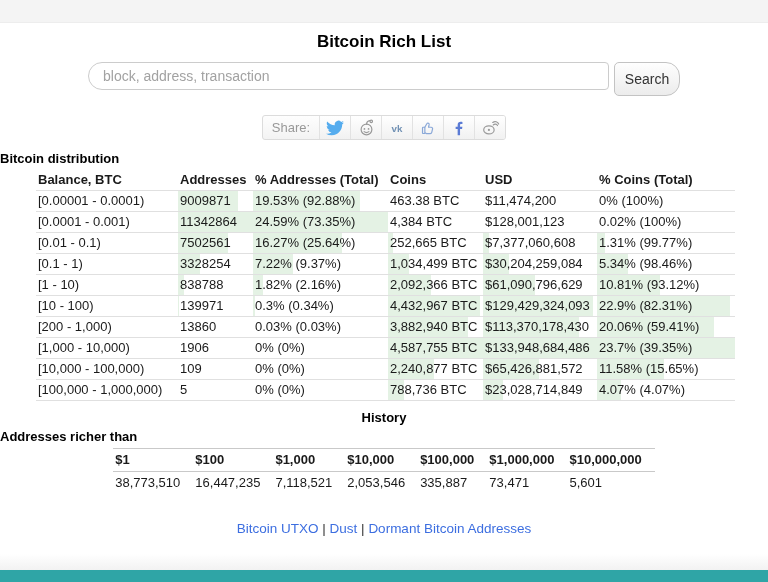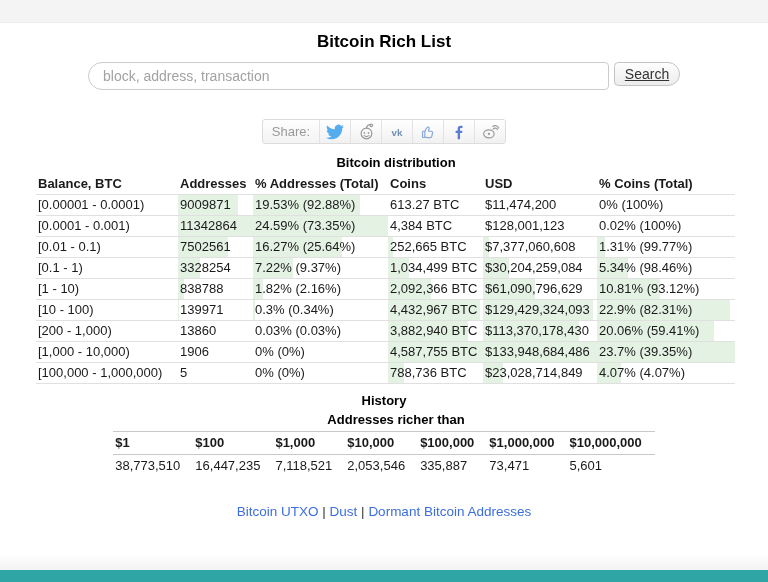--- a/index.html
+++ b/index.html
@@ -16,42 +16,42 @@
   
   .search-row { display:flex; justify-content:center; }
   .search-inner { display:flex; width:592px; }
   .search-input {
     flex:1; height:28px; border:1px solid #ccc; background:#fff;
     border-radius:14px 4px 4px 14px; padding:0 14px; font-size:14px;
     font-family:"Liberation Sans", sans-serif; color:#a16207; outline:none;
   }
   .search-input::placeholder { color:#a2a2a2; }
   .search-btn {
-    margin-left:5px; width:66px; height:24px; cursor:pointer;
+    margin-left:5px; width:66px; height:34px; cursor:pointer;
     border:1px solid #c3c3c3; border-radius:5px 14px 14px 5px;
     background:linear-gradient(#fefefe,#ececec);
-    font-size:14px; color:#333; font-family:"Liberation Sans", sans-serif;text-decoration:underline;
-  }
-
-  
-  .share-row { display:flex; justify-content:center; margin-top:29px; }
+    font-size:14px; color:#333; font-family:"Liberation Sans", sans-serif;
+  }
+
+  
+  .share-row { display:flex; justify-content:center; margin-top:19px; }
   .share-box {
     display:flex; align-items:stretch; height:25px;
     border:1px solid #dcdcdc; border-radius:3px; overflow:hidden;
     background:linear-gradient(#fefefe,#f3f3f3);
   }
   .share-label { color:#999; font-size:13px; padding:0 9px; display:flex; align-items:center; }
   .share-cell {
     width:31px; display:flex; align-items:center; justify-content:center;
     border-left:1px solid #e2e2e2; cursor:pointer; background:linear-gradient(#fff,#f1f1f1);
   }
   .share-cell svg { display:block; }
 
   
-  .section-title { text-align:center; font-size:13px; font-weight:bold; margin:11px 0 4px; color:#000;padding-left:24px; }
+  .section-title { font-size:13px; font-weight:bold; margin:11px 0 4px; color:#000; }
 
   
   table.dist { border-collapse:collapse; margin-left:36px; width:699px; table-layout:fixed; font-size:13px; }
   table.dist th, table.dist td {
     text-align:left; padding:3px 4px 3px 2px; white-space:nowrap; overflow:hidden;
     border-bottom:1px solid #e0e0e0; line-height:14px;
   }
   table.dist th { font-weight:bold; }
   table.dist th:nth-child(1), table.dist td:nth-child(1){ width:142px; }
   table.dist th:nth-child(2), table.dist td:nth-child(2){ width:75px; }
@@ -148,21 +148,21 @@
         <th>Coins</th>
         <th>USD</th>
         <th>% Coins (Total)</th>
       </tr>
     </thead>
   <tbody id="dist-body">
       <tr>
         <td>[0.00001 - 0.0001)</td>
         <td style="background: linear-gradient(90deg, rgb(228, 242, 228) 79.4321%, transparent 79.4321%);">9009871</td>
         <td style="background: linear-gradient(90deg, rgb(228, 242, 228) 79.4225%, transparent 79.4225%);">19.53% (92.88%)</td>
-        <td>613.27 BTC</td>
+        <td>463.38 BTC</td>
         <td>$11,474,200</td>
         <td>0% (100%)</td>
       </tr>
       <tr>
         <td>[0.0001 - 0.001)</td>
         <td style="background: linear-gradient(90deg, rgb(228, 242, 228) 100%, transparent 100%);">11342864</td>
         <td style="background: linear-gradient(90deg, rgb(228, 242, 228) 100%, transparent 100%);">24.59% (73.35%)</td>
         <td>4,384 BTC</td>
         <td>$128,001,123</td>
         <td>0.02% (100%)</td>
@@ -207,20 +207,28 @@
         <td style="background: linear-gradient(90deg, rgb(228, 242, 228) 84.637%, transparent 84.637%);">$113,370,178,430</td>
         <td style="background: linear-gradient(90deg, rgb(228, 242, 228) 84.6414%, transparent 84.6414%);">20.06% (59.41%)</td>
       </tr>
       <tr>
         <td>[1,000 - 10,000)</td>
         <td>1906</td>
         <td>0% (0%)</td>
         <td style="background: linear-gradient(90deg, rgb(228, 242, 228) 100%, transparent 100%);">4,587,755 BTC</td>
         <td style="background: linear-gradient(90deg, rgb(228, 242, 228) 100%, transparent 100%);">$133,948,684,486</td>
         <td style="background: linear-gradient(90deg, rgb(228, 242, 228) 100%, transparent 100%);">23.7% (39.35%)</td>
+      </tr>
+      <tr>
+        <td>[10,000 - 100,000)</td>
+        <td>109</td>
+        <td>0% (0%)</td>
+        <td style="background: linear-gradient(90deg, rgb(228, 242, 228) 48.8447%, transparent 48.8447%);">2,240,877 BTC</td>
+        <td style="background: linear-gradient(90deg, rgb(228, 242, 228) 48.8447%, transparent 48.8447%);">$65,426,881,572</td>
+        <td style="background: linear-gradient(90deg, rgb(228, 242, 228) 48.8608%, transparent 48.8608%);">11.58% (15.65%)</td>
       </tr>
       <tr>
         <td>[100,000 - 1,000,000)</td>
         <td>5</td>
         <td>0% (0%)</td>
         <td style="background: linear-gradient(90deg, rgb(228, 242, 228) 17.1922%, transparent 17.1922%);">788,736 BTC</td>
         <td style="background: linear-gradient(90deg, rgb(228, 242, 228) 17.1922%, transparent 17.1922%); margin-top: 16px;">$23,028,714,849</td>
         <td style="background: linear-gradient(90deg, rgb(228, 242, 228) 17.173%, transparent 17.173%);">4.07% (4.07%)</td>
       </tr>
     </tbody>

